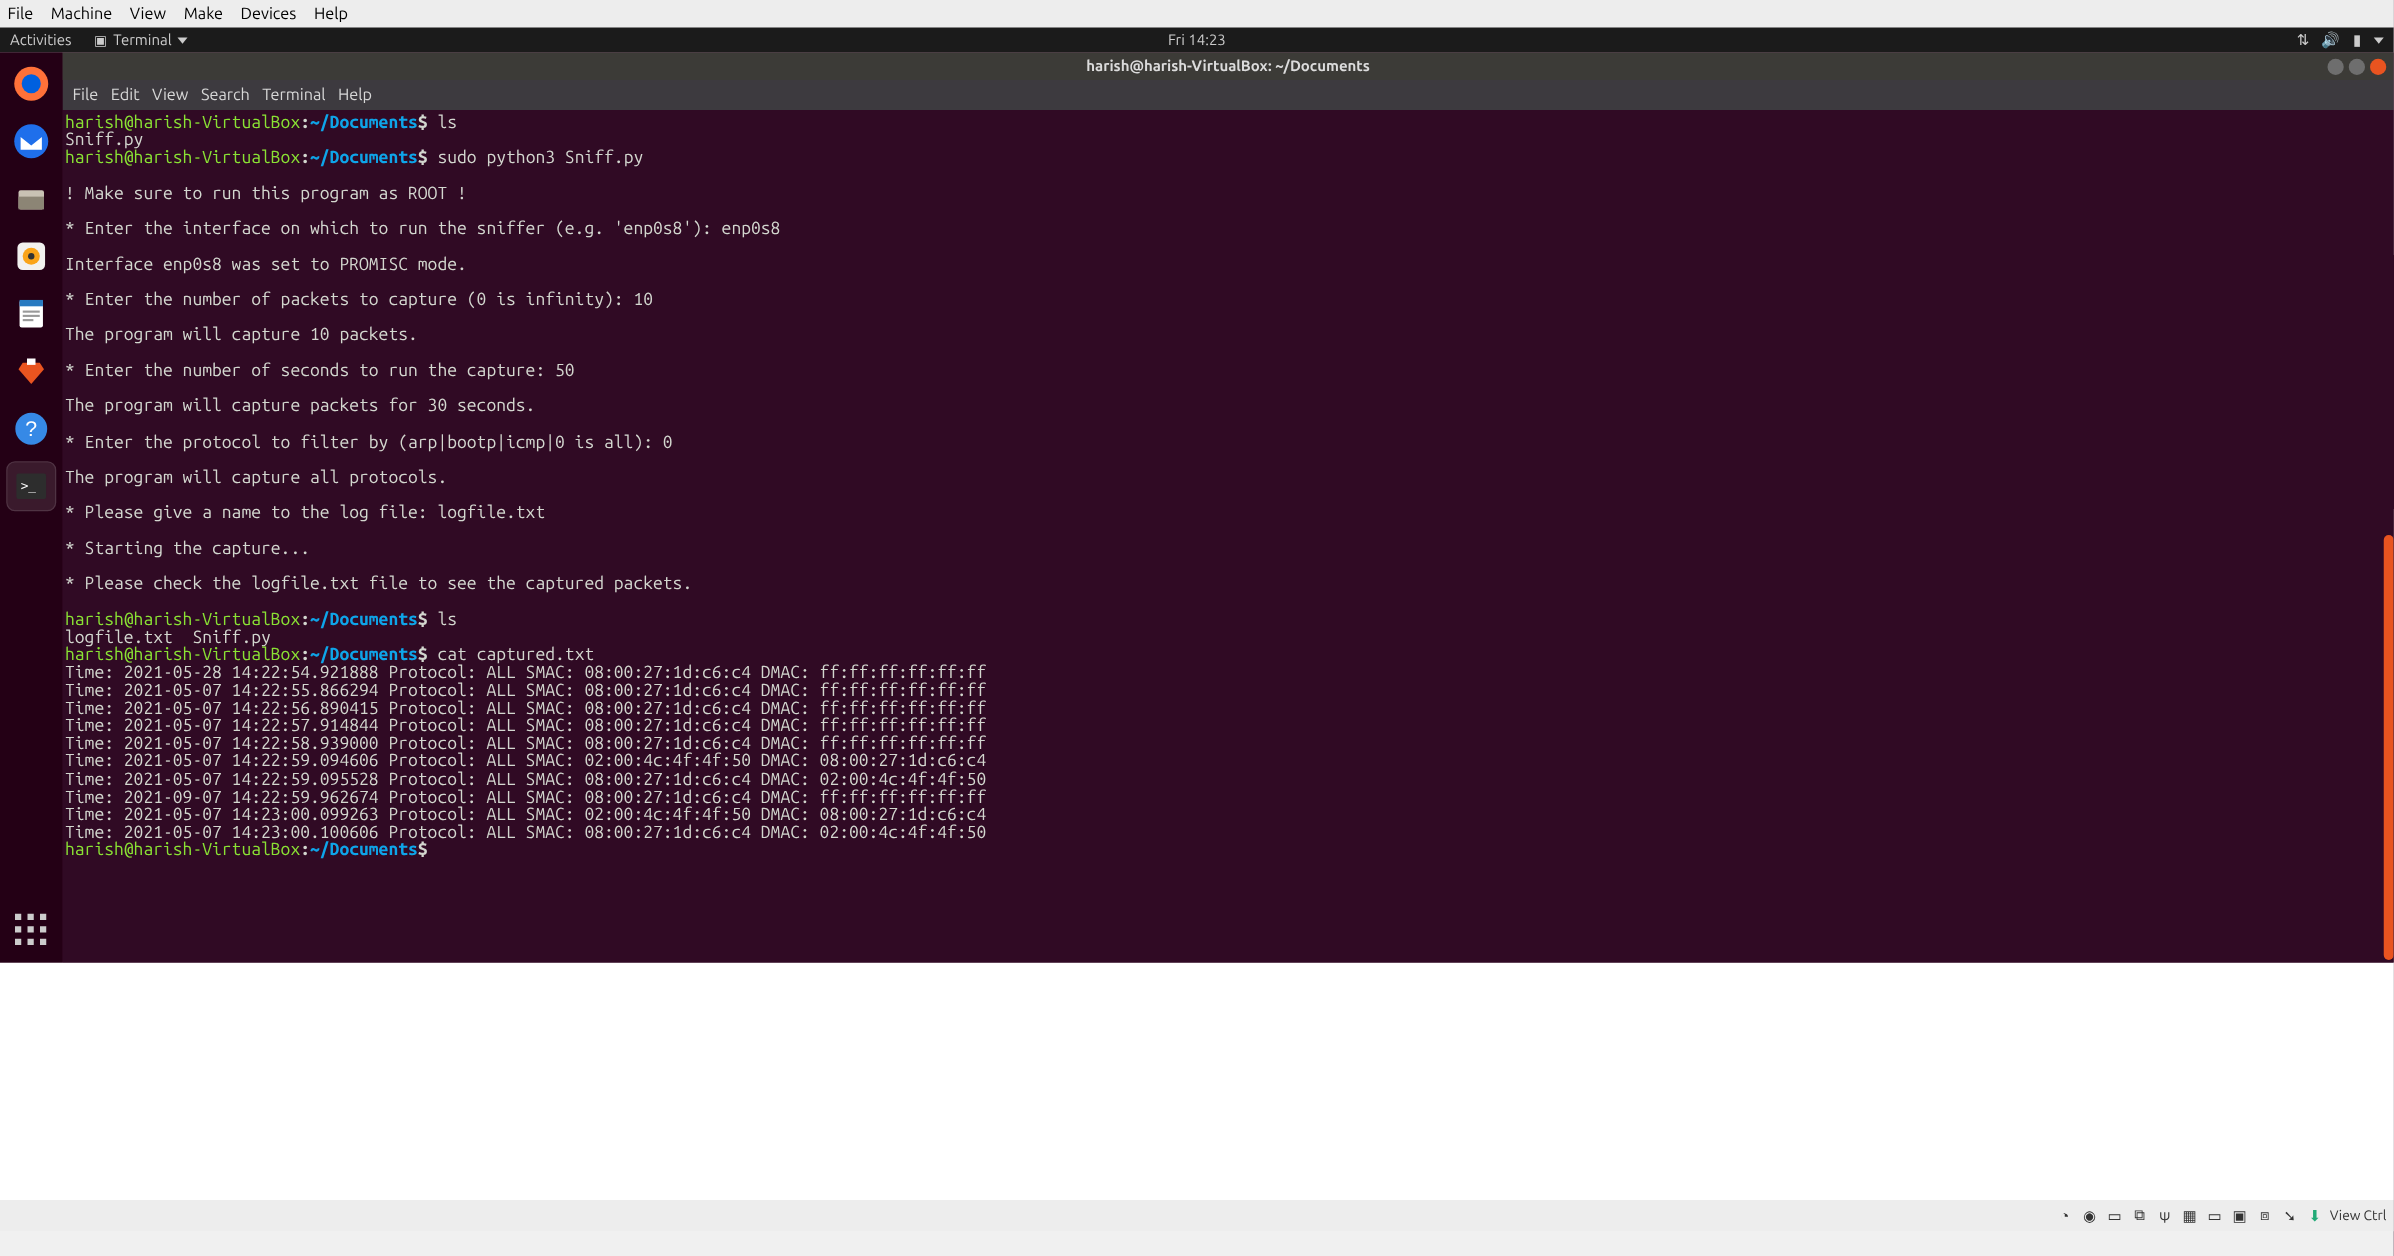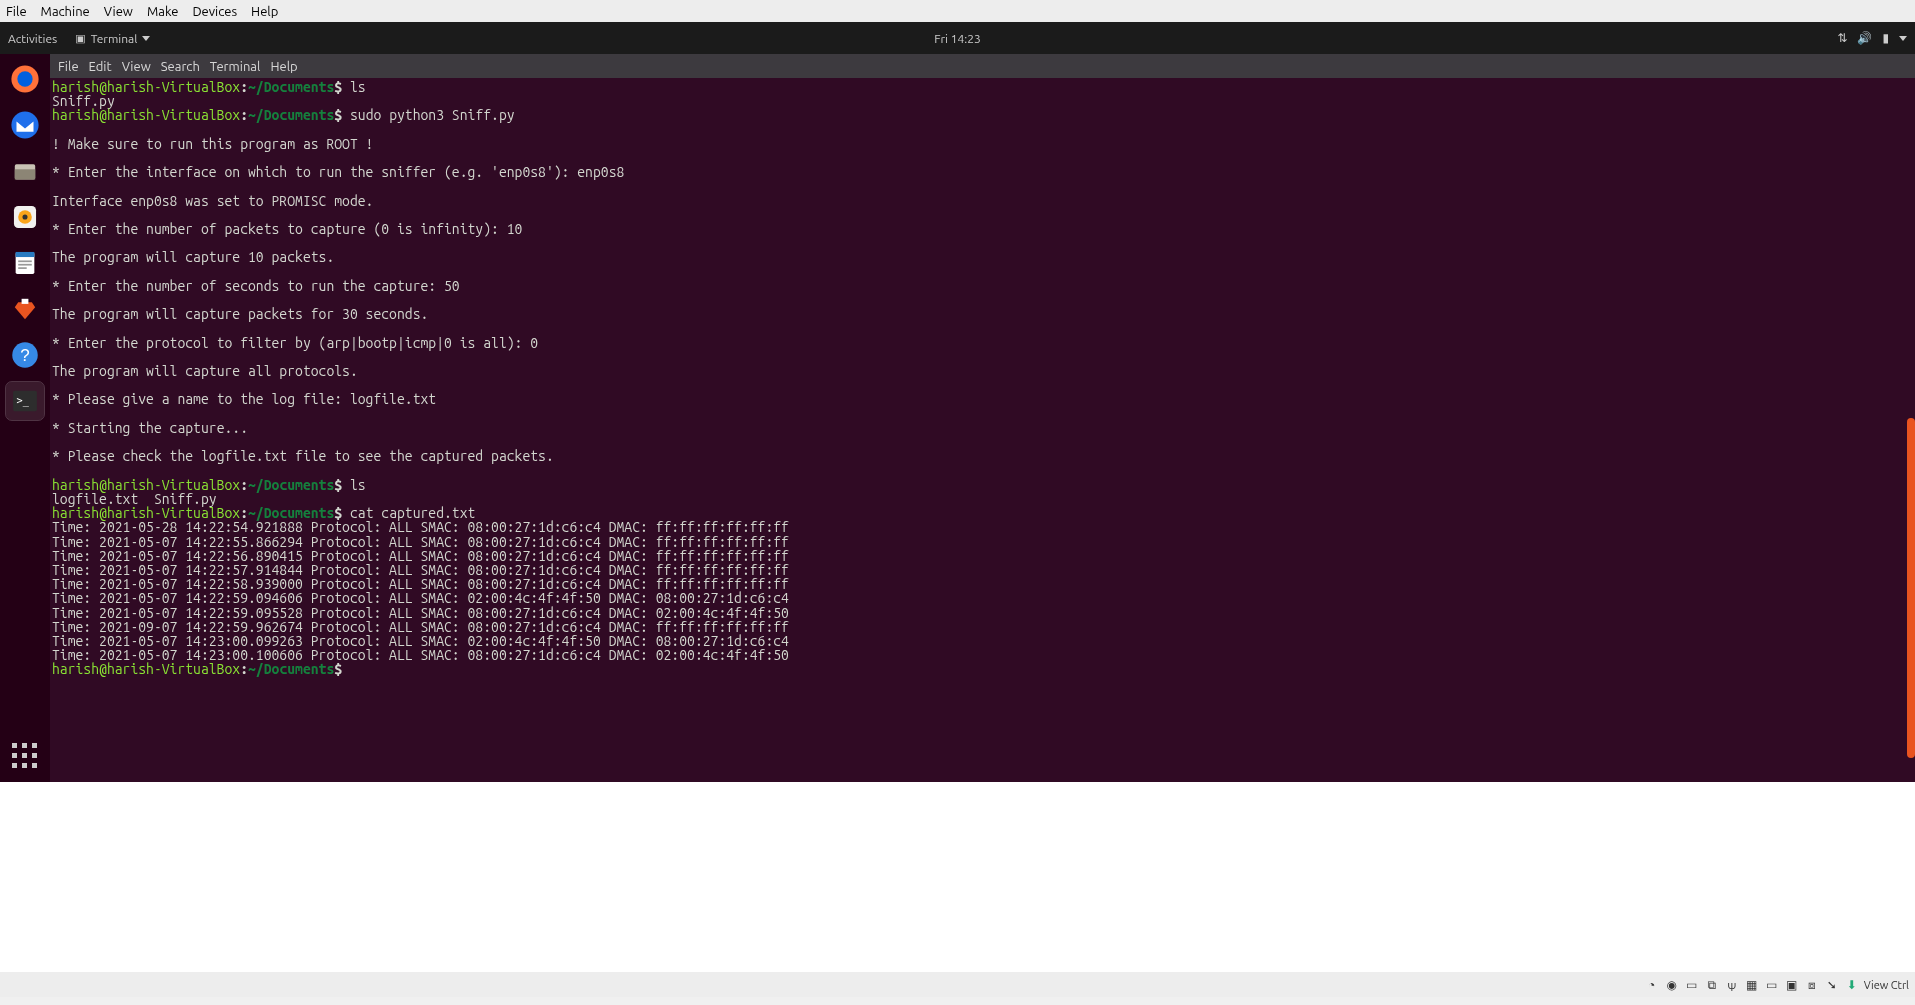--- a/index.html
+++ b/index.html
@@ -16,21 +16,21 @@
     background: #ededed;
     display: flex;
     align-items: center;
     padding: 0 6px;
     gap: 14px;
     font-size: 13px;
     color: #000;
   }
   .vbox-menu span { cursor: default; }
   .gnome-topbar {
-    height: 32px;
+    height: 20px;
     background: #1b1b1b;
     color: #ccc;
     display: flex;
     align-items: center;
     padding: 1px 8px;
     font-size: 12px;
     position: relative;
   }
   .gnome-topbar .left { display: flex; align-items: center; gap: 12px; }
   .gnome-topbar .center {
@@ -144,21 +144,21 @@
     font-family: "Ubuntu Mono","DejaVu Sans Mono",monospace;
     font-size: 14px;
     line-height: 14.2px;
     padding: 2px 2px;
     white-space: pre;
     overflow: hidden;
     position: relative;
   }
   .p-user { color: #8ae234; font-weight: normal; }
   .p-colon{ color: #d3d7cf; font-weight: bold; }
-  .p-path { color: #15803d; font-weight: bold; }
+  .p-path { color: #0ea5e9; font-weight: bold; }
   .p-dollar{ color: #d3d7cf; font-weight: bold; }
   .scroll-thumb {
     position: absolute;
     right: 0px;
     top: 340px;
     width: 8px;
     height: 340px;
     background: #e95420;
     border-radius: 4px;
   }
@@ -279,20 +279,28 @@
         <div></div>
         <div></div>
         <div></div>
         <div></div>
         <div></div>
         <div></div>
     </div>
   </div>
 
   <div class="terminal-window">
+    <div class="titlebar">
+      <span>harish@harish-VirtualBox: ~/Documents</span>
+      <div class="win-controls">
+        <div class="win-btn min"></div>
+        <div class="win-btn max"></div>
+        <div class="win-btn close"></div>
+      </div>
+    </div>
     <div class="menubar">
       <span>File</span>
       <span>Edit</span>
       <span>View</span>
       <span>Search</span>
       <span>Terminal</span>
       <span>Help</span>
     </div>
     <div class="terminal-body"><span class="p-user">harish@harish-VirtualBox</span><span class="p-colon">:</span><span class="p-path">~/Documents</span><span class="p-dollar">$</span> <span>ls</span>
 <span>Sniff.py</span>

